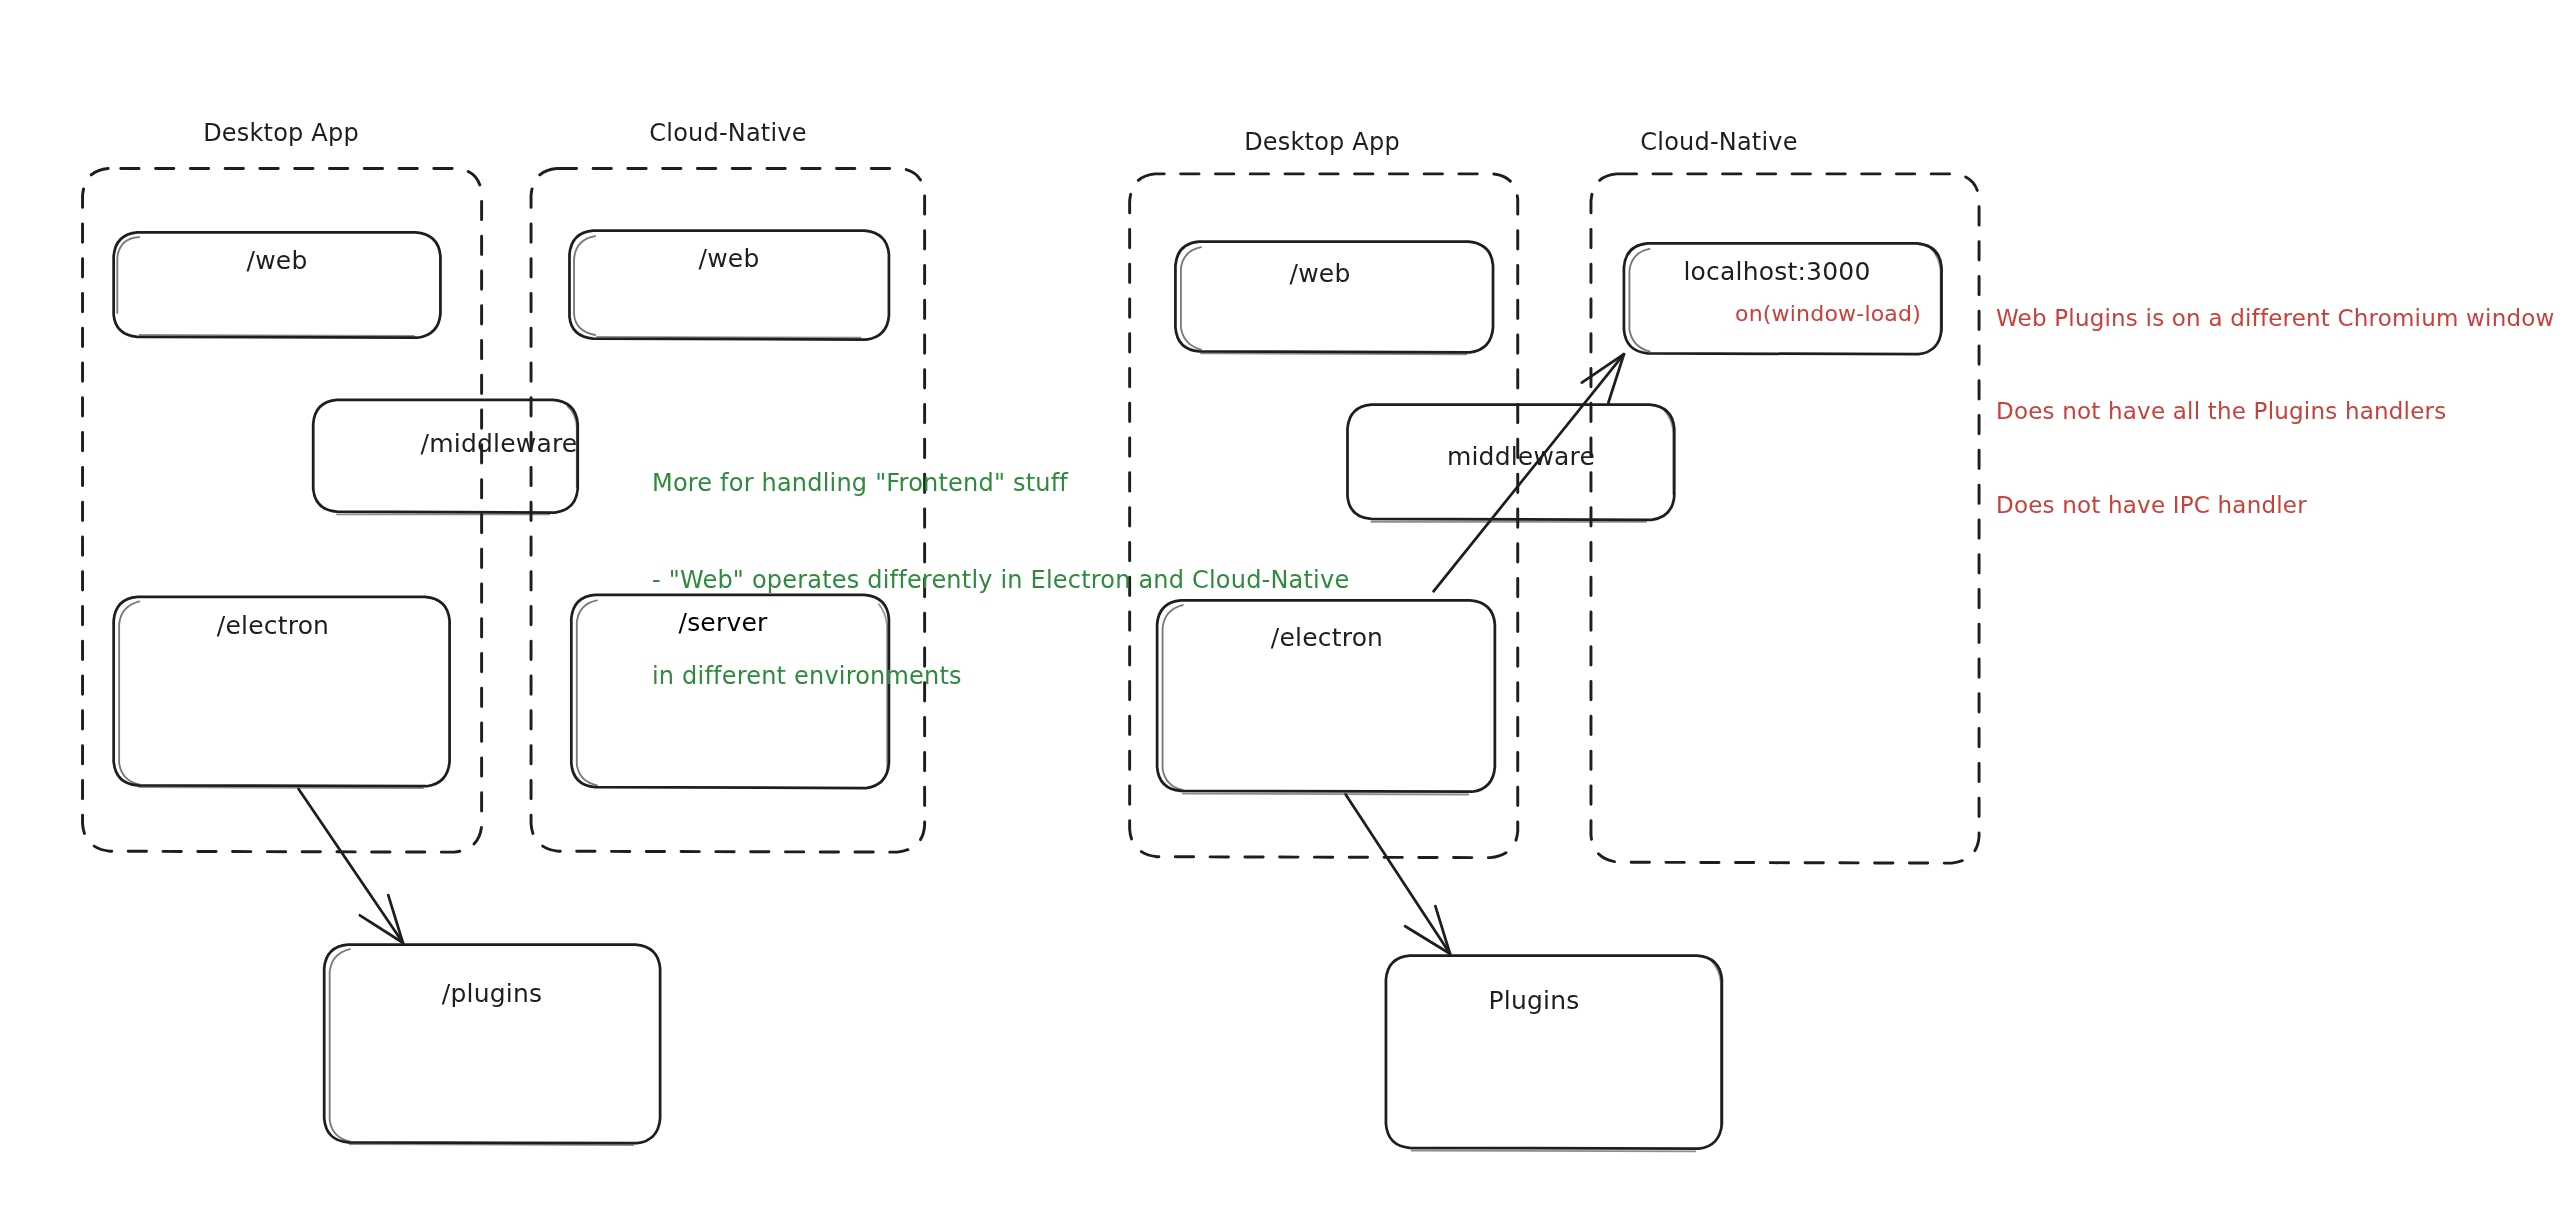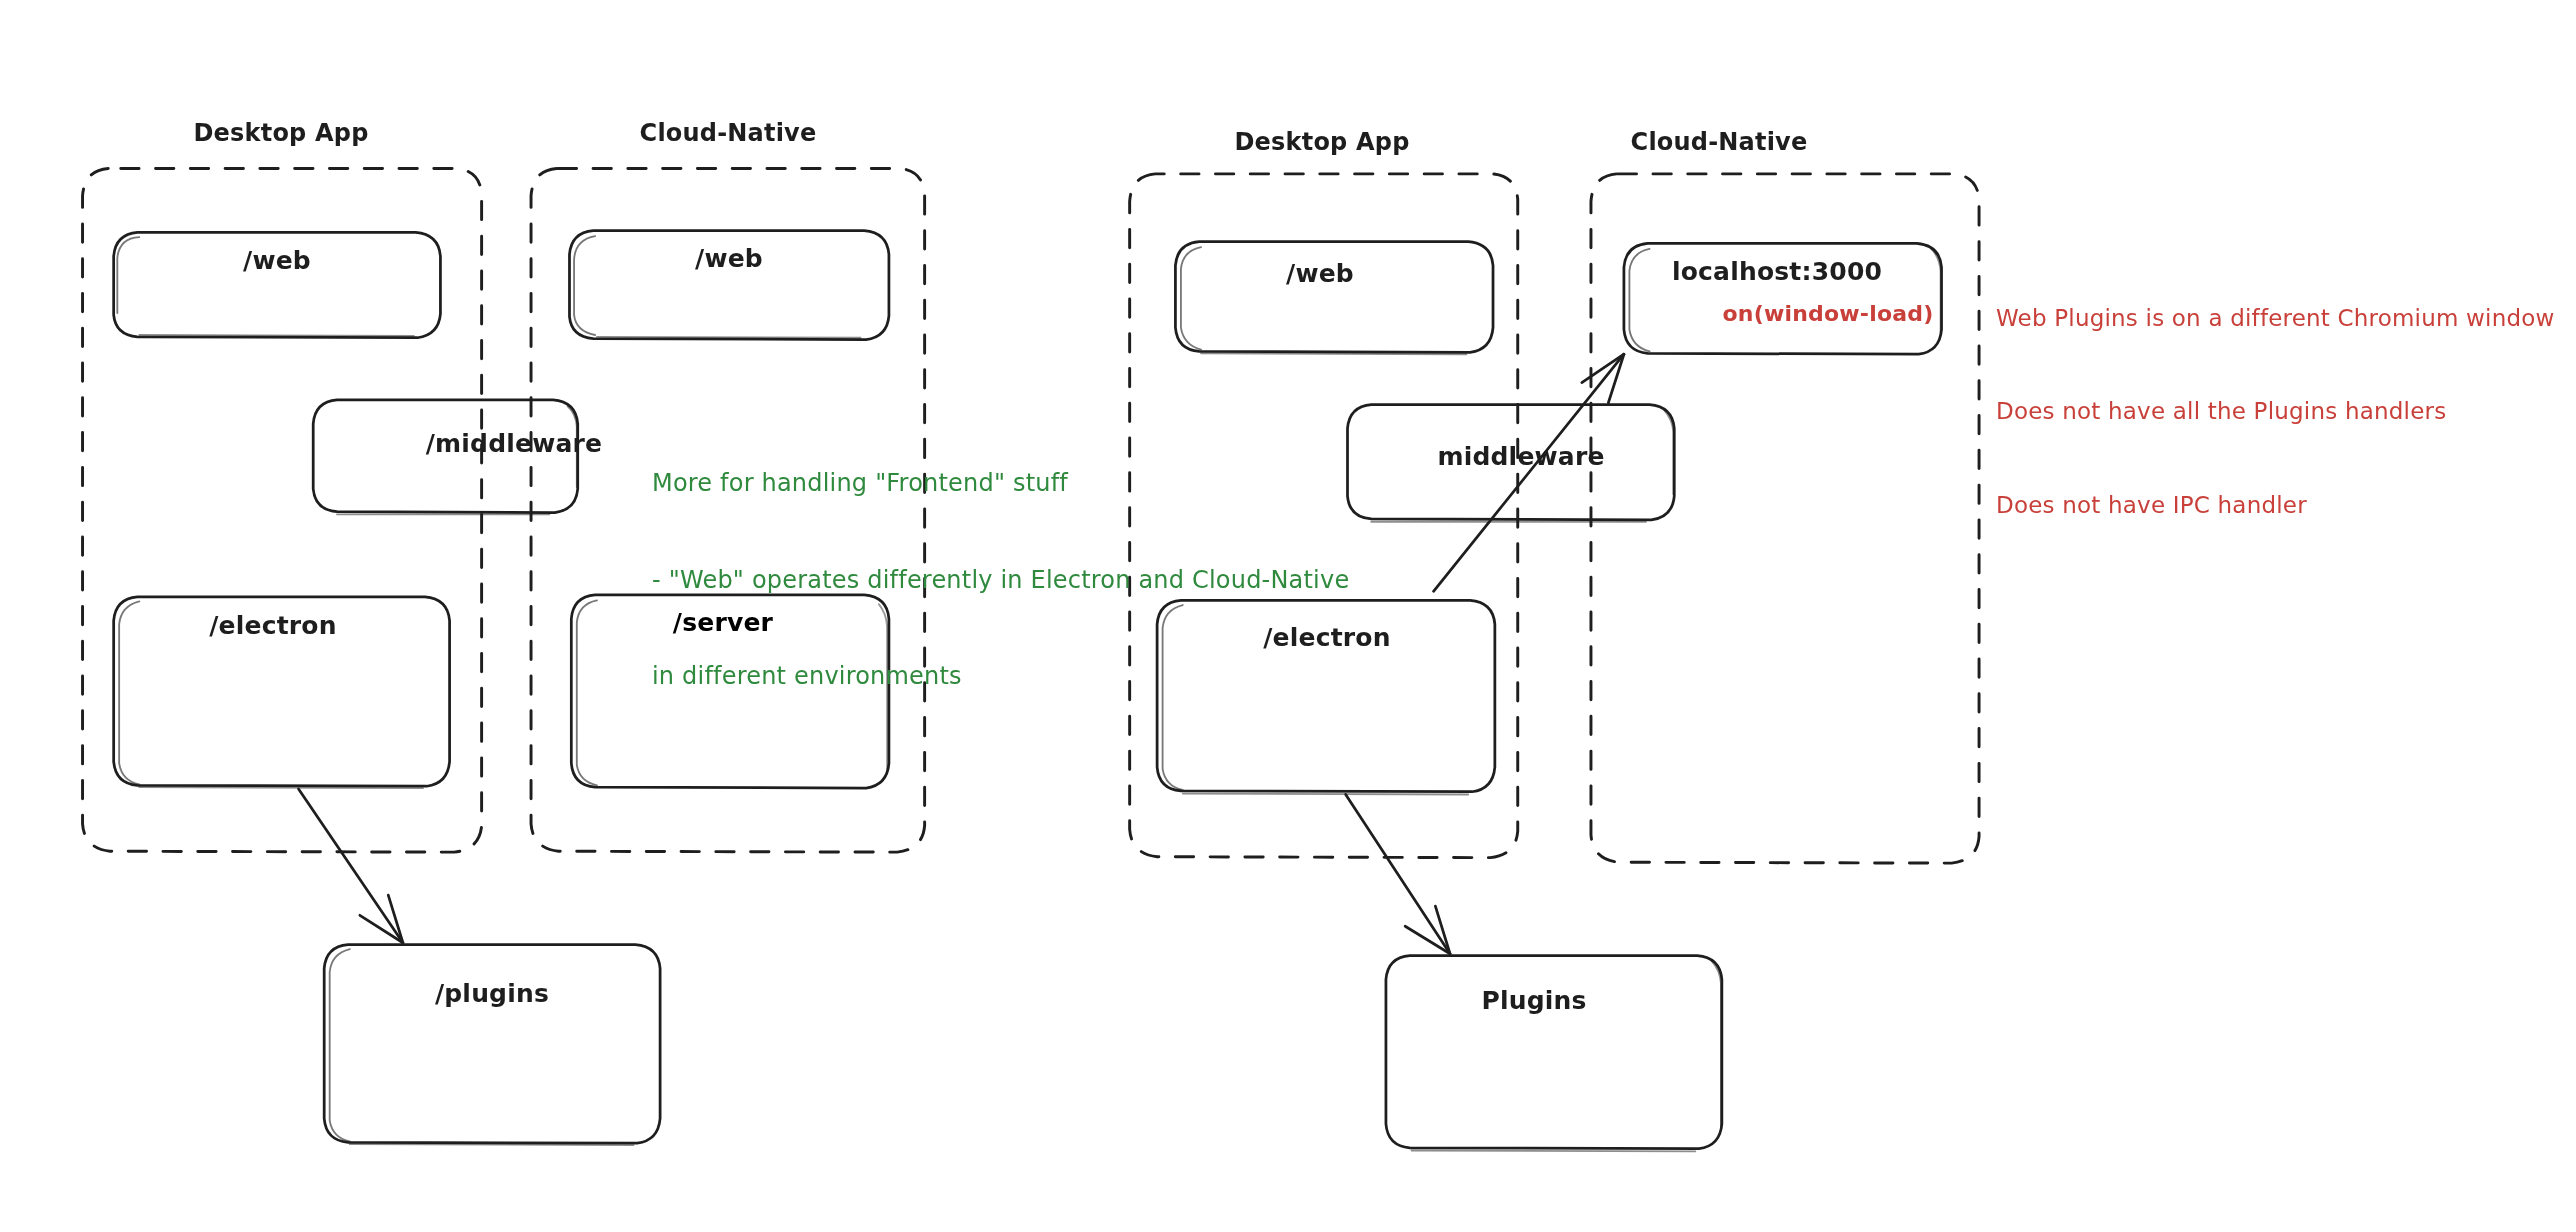--- a/index.html
+++ b/index.html
@@ -29,21 +29,20 @@
     position: absolute;
     font-family: "DejaVu Sans", sans-serif;
     color: #1e1e1e;
     white-space: pre;
     line-height: 1.38;
     letter-spacing: 0.2px;
   }
   .txt.center {
     transform: translateX(-50%);
     text-align: center;
-    font-weight: bold;
   }
   .group-title {
     font-size: 24px;
     color: #1e1e1e;
   }
   .node-label {
     font-size: 25px;
     color: #1e1e1e;
   }
   .node-label.red {
@@ -175,21 +174,21 @@
   </svg>
 
   <div class="txt group-title center" style="left:281px; top:117px;">Desktop App</div>
 
   <div class="txt group-title center" style="left:728px; top:117px;">Cloud-Native</div>
 
   <div class="txt node-label center" style="left:277px; top:244px;">/web</div>
 
   <div class="txt node-label center" style="left:729px; top:242px;">/web</div>
 
-  <div class="txt node-label center" style="left:514px; top:427px;">/middleware</div>
+  <div class="txt node-label center" style="left:499px; top:427px;">/middleware</div>
 
   <div class="txt node-label center" style="left:273px; top:609px;">/electron</div>
 
   <div class="txt node-label red center" style="left:723px; top:606px;">/server</div>
 
   <div class="txt node-label center" style="left:492px; top:977px;">/plugins</div>
 
   <div class="txt note-green" style="left:652px; top:403px;">
     <div>More for handling "Frontend" stuff</div>
     <div>- "Web" operates differently in Electron and Cloud-Native</div>

